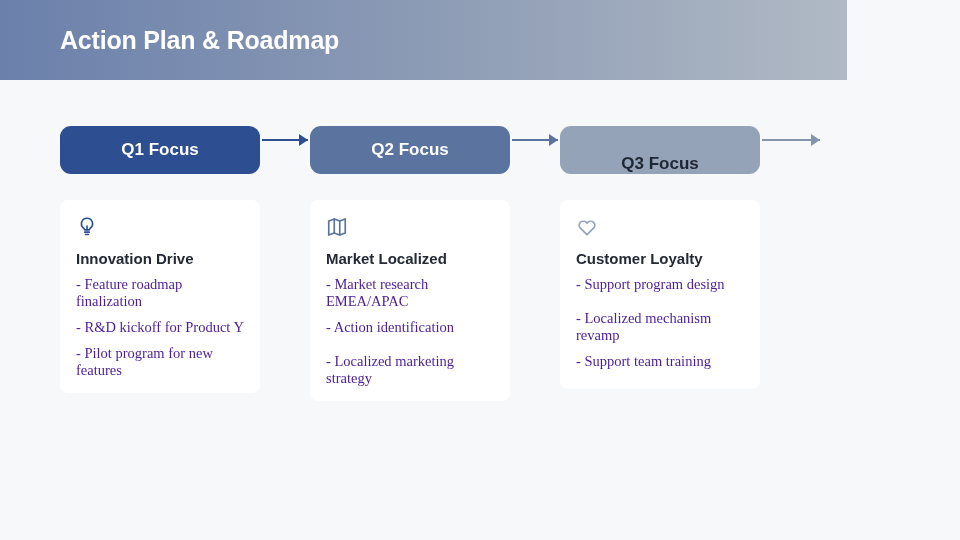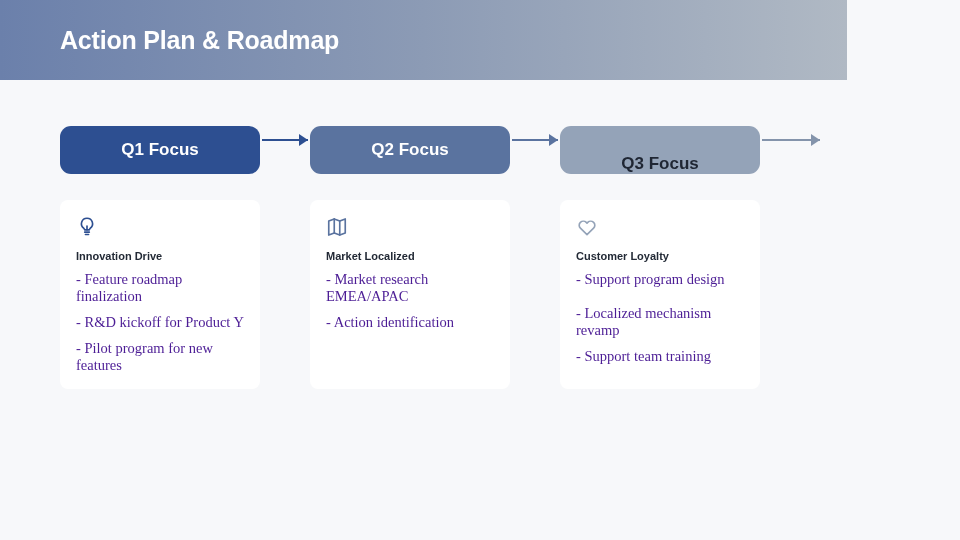--- a/index.html
+++ b/index.html
@@ -97,21 +97,21 @@
   .card.k1 { left: 250px; }
   .card.k2 { left: 500px; }
 
   .card-icon {
     width: 22px; height: 22px;
     display: block;
     margin-bottom: 12px;
   }
   .card-title {
     font-family: "Liberation Sans", sans-serif;
-    font-size: 11px;
+    font-size: 15px;
     font-weight: bold;
     color: #232a36;
     margin-bottom: 9px;
   }
   .card-items { list-style: none; }
   .card-item {
     font-family: "Liberation Serif", serif;
     font-size: 14.5px;
     line-height: 17px;
     color: #4c1d95;
@@ -175,20 +175,21 @@
   <div class="card k1">
     <svg class="card-icon" viewBox="0 0 24 24" fill="none" stroke="#5a739f" stroke-width="1.8" stroke-linecap="round" stroke-linejoin="round">
       <path d="M3 5.5l6-2.3 6 2.3 6-2.3v15.3l-6 2.3-6-2.3-6 2.3z"></path>
       <line x1="9" y1="3.2" x2="9" y2="18.5"></line>
       <line x1="15" y1="5.5" x2="15" y2="20.8"></line>
     </svg>
     <div class="card-title">Market Localized</div>
     <ul class="card-items">
       <li class="card-item">- Market research EMEA/APAC</li>
       <li class="card-item">- Action identification</li>
+      <li class="card-item spaced">- Localized marketing strategy</li>
     </ul>
   </div>
 
   <div class="card k2">
     <svg class="card-icon" viewBox="0 0 24 24" fill="none" stroke="#94a3b8" stroke-width="1.8" stroke-linecap="round" stroke-linejoin="round">
       <path d="M12 20.4l-7.2-7.1a4.4 4.4 0 0 1 0-6.3 4.6 4.6 0 0 1 6.4 0l.8.8.8-.8a4.6 4.6 0 0 1 6.4 0 4.4 4.4 0 0 1 0 6.3z"></path>
     </svg>
     <div class="card-title">Customer Loyalty</div>
     <ul class="card-items">
       <li class="card-item">- Support program design</li>

